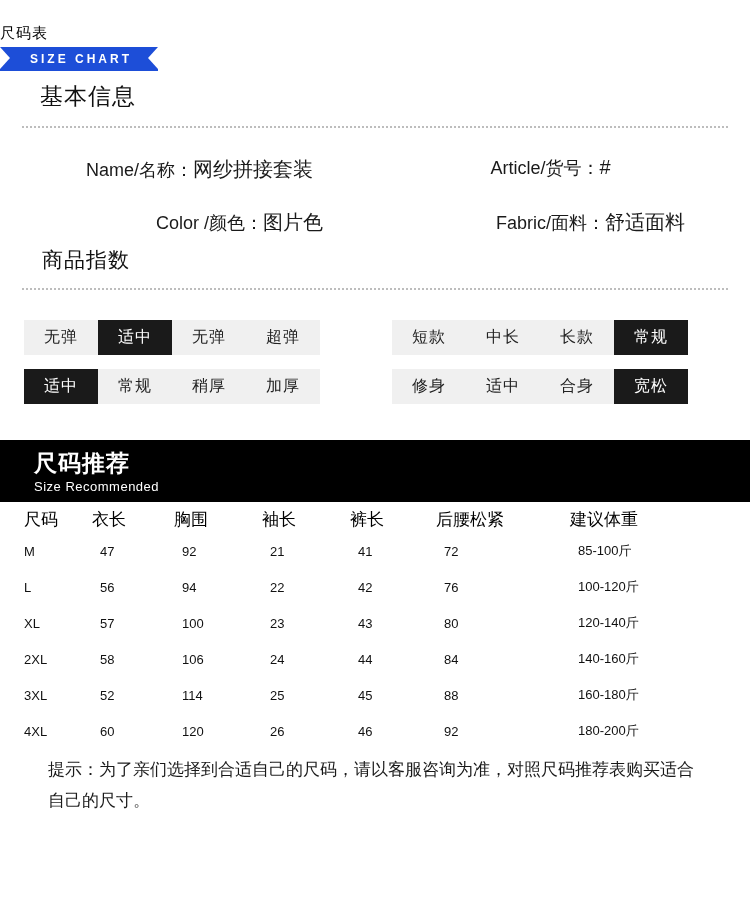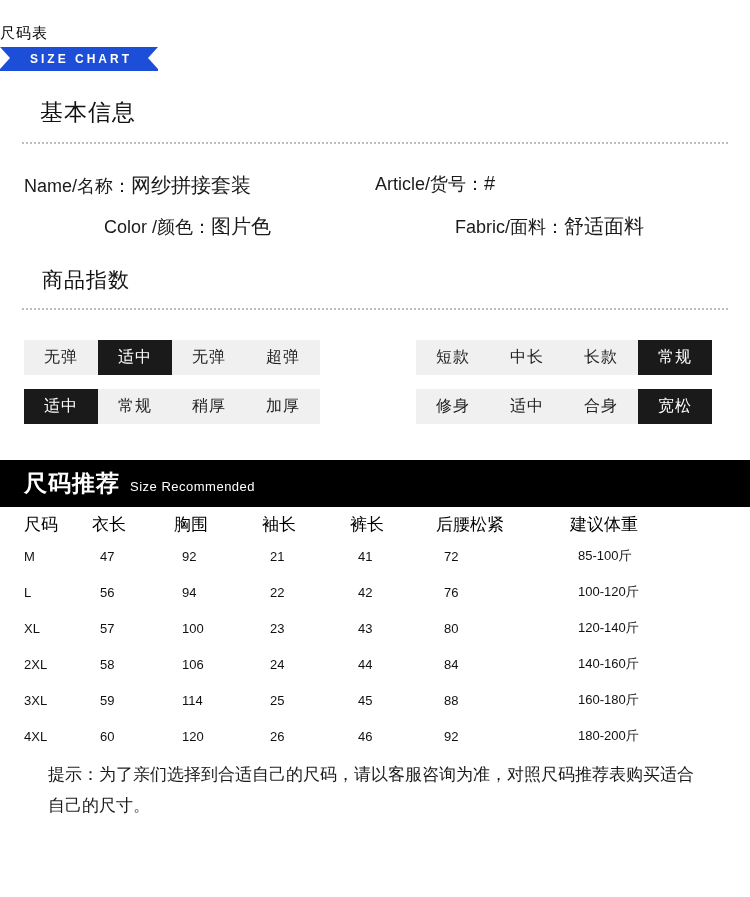--- a/index.html
+++ b/index.html
@@ -51,40 +51,41 @@
     left: 0;
     border-left: 10px solid #fff;
   }
   .ribbon::after {
     right: 0;
     border-right: 10px solid #fff;
   }
   .section-title {
     font-size: 23px;
     color: #111;
-    margin: 26px 0 0 40px;
+    margin: 10px 0 0 40px;
     font-weight: normal;
     letter-spacing: 1px;
   }
   .section-title.small {
     font-size: 21px;
     margin-left: 42px;
   }
   .dots {
     margin: 14px 22px 0 22px;
     border-top: 2px dotted #bdbdbd;
   }
 
   
   .info-grid {
     display: grid;
     grid-template-columns: 1fr 1fr;
-    row-gap: 14px;
+    row-gap: 26px;
     margin: 28px 0 0 0;
     padding: 0 24px 0 24px;
+    text-align: center;
   }
   .info-item {
     font-size: 19px;
     color: #1a1a1a;
     white-space: nowrap;
   }
   .info-item .label {
     font-size: 18px;
   }
   .info-item .value {
@@ -97,21 +98,21 @@
     margin-top: 30px;
     padding: 0 24px;
   }
   .chips-row {
     display: flex;
     margin-bottom: 14px;
   }
   .chips-group {
     display: flex;
   }
-  .chips-group.right { margin-left: 96px; align-items: center; }
+  .chips-group.right { margin-left: 72px; align-items: center; }
   .chip {
     background: #f0f0f0;
     color: #222;
     font-size: 16px;
     padding: 7px 16px;
     min-width: 74px;
     text-align: center;
     letter-spacing: 1px;
   }
   .chip.active {
@@ -120,20 +121,21 @@
   }
 
   
   .size-band {
     margin-top: 36px;
     background: #000;
     color: #fff;
     padding: 8px 24px 8px 24px;
     display: flex;
     align-items: baseline;
+    flex-direction: column;
   }
   .size-band .cn {
     font-size: 23px;
     font-weight: bold;
     letter-spacing: 1px;
   }
   .size-band .en {
     font-size: 13px;
     margin-left: 10px;
     letter-spacing: 0.5px;
@@ -300,21 +302,21 @@
         <td>2XL</td>
         <td>58</td>
         <td>106</td>
         <td>24</td>
         <td>44</td>
         <td>84</td>
         <td>140-160斤</td>
       </tr>
       <tr>
         <td>3XL</td>
-        <td>59</td>
+        <td>52</td>
         <td>114</td>
         <td>25</td>
         <td>45</td>
         <td>88</td>
         <td>160-180斤</td>
       </tr>
       <tr>
         <td>4XL</td>
         <td>60</td>
         <td>120</td>

